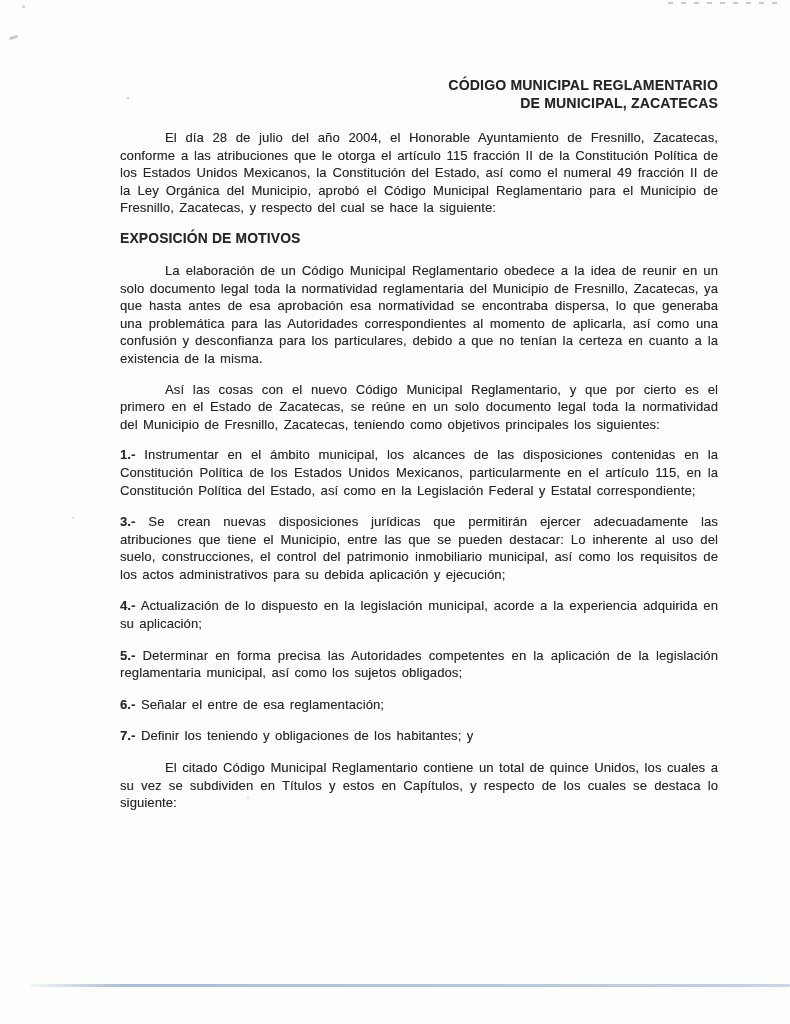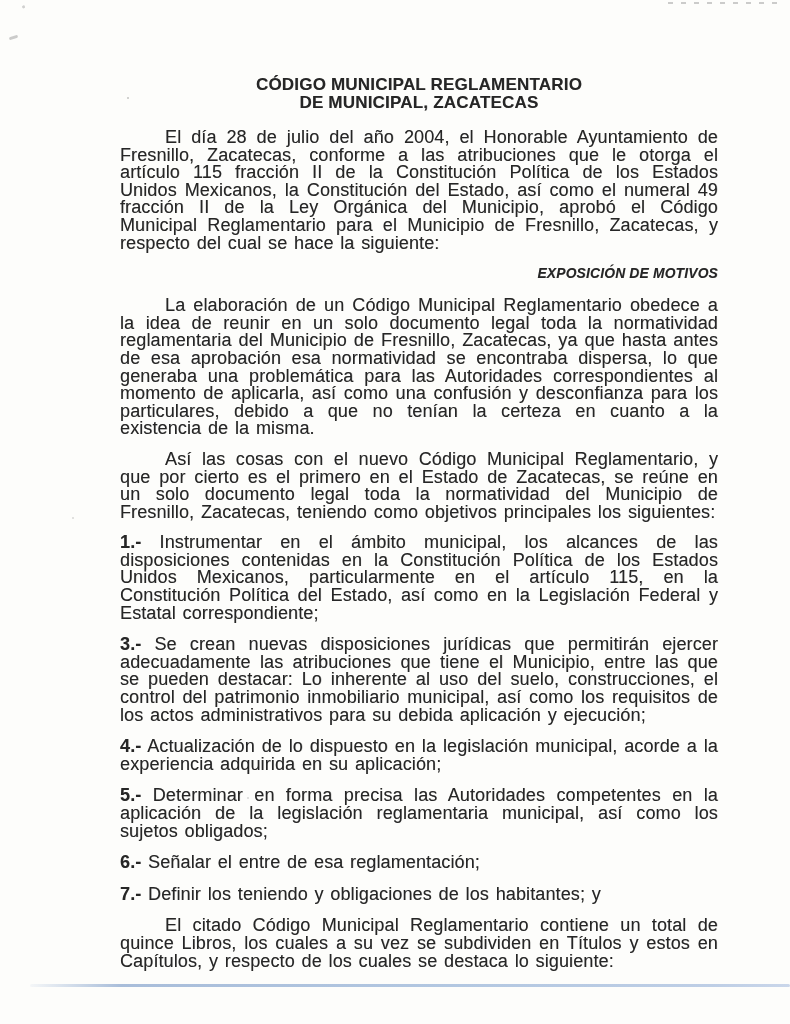--- a/index.html
+++ b/index.html
@@ -17,39 +17,38 @@
     inset: 0;
   }
   .content {
     position: absolute;
     top: 0; left: 0; right: 0;
     padding: 76px 72px 0 120px;
     text-shadow: 0.3px 0.3px 0 rgba(30,30,30,0.35);
   }
   .title {
     margin: 0 0 17px 0;
-    text-align: center;
-    font-size: 17px;
+    text-align: right;
+    font-size: 14px;
     font-weight: bold;
     line-height: 18px;
     letter-spacing: 0.2px;
   }
   .title .tline { display: block; }
   .heading {
     margin: 2px 0 15px 0;
-    text-align: right;
+    text-align: left;
     font-size: 13.8px;
     font-weight: bold;
     line-height: 17px;
     letter-spacing: 0.2px;
-    font-style: italic;
   }
   .para {
     margin: 0 0 13px 0;
-    font-size: 18px;
+    font-size: 13px;
     line-height: 17.6px;
     text-align: justify;
     word-spacing: 1.6px;
     letter-spacing: 0.12px;
   }
   .indent { text-indent: 45px; }
   .item { margin-bottom: 14px; }
   .item .num { font-weight: bold; }
   
   .artifact-top-right {
@@ -125,19 +124,19 @@
 
     <p class="para item"><b class="num">4.-</b> <span>Actualización de lo dispuesto en la legislación municipal, acorde a la experiencia adquirida en su aplicación;</span></p>
 
     <p class="para item"><b class="num">5.-</b> <span>Determinar en forma precisa las Autoridades competentes en la aplicación de la legislación reglamentaria municipal, así como los sujetos obligados;</span></p>
 
     <p class="para item"><b class="num">6.-</b> <span>Señalar el entre de esa reglamentación;</span></p>
 
     <p class="para item"><b class="num">7.-</b> <span>Definir los teniendo y obligaciones de los habitantes; y</span></p>
 
 
-    <p class="para indent">El citado Código Municipal Reglamentario contiene un total de quince Libros, los cuales a su vez se subdividen en Títulos y estos en Capítulos, y respecto de los cuales se destaca lo siguiente:</p>
+    <p class="para indent">El citado Código Municipal Reglamentario contiene un total de quince Unidos, los cuales a su vez se subdividen en Títulos y estos en Capítulos, y respecto de los cuales se destaca lo siguiente:</p>
 
   </div>
 
   <div class="bottom-line"></div>
 
 </div>
 
 </body></html>

